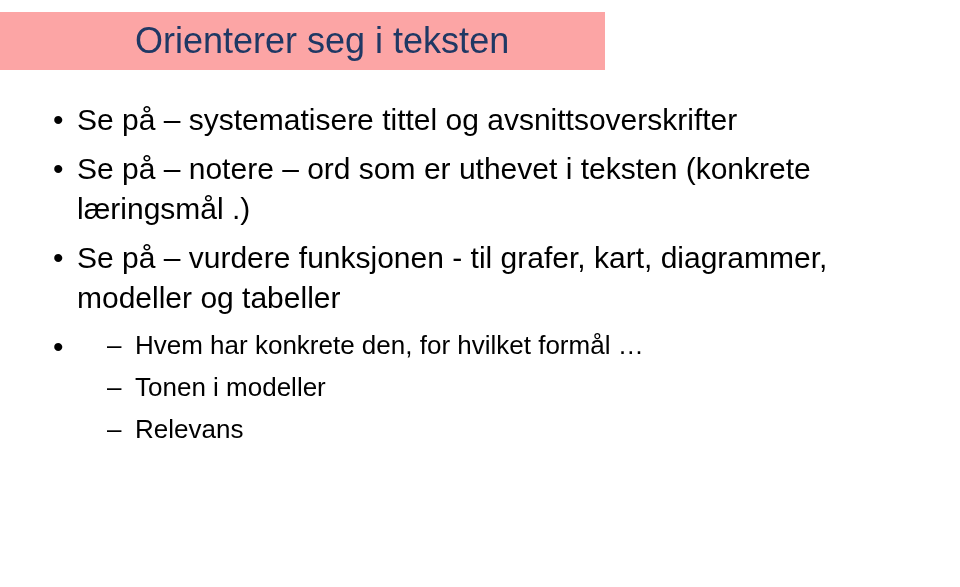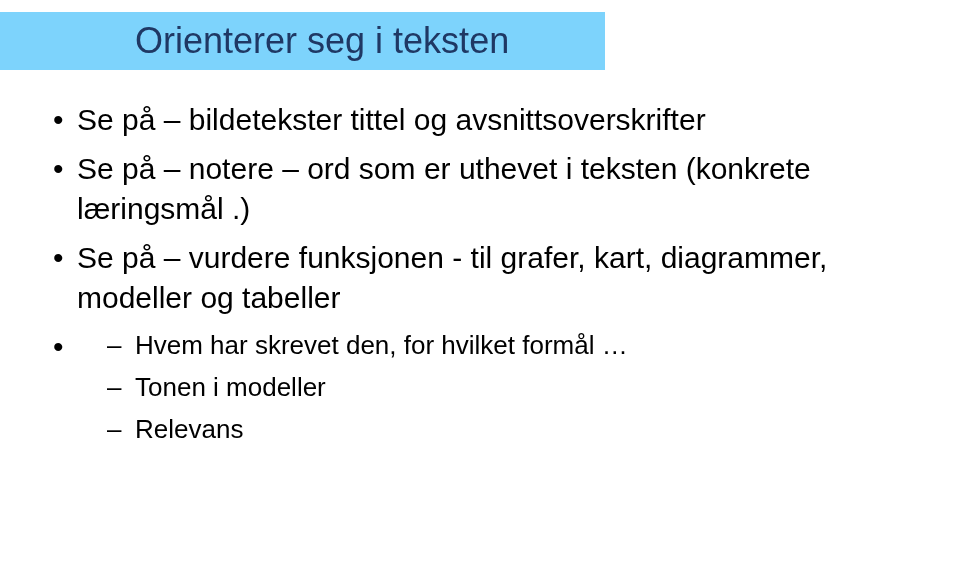--- a/index.html
+++ b/index.html
@@ -14,21 +14,21 @@
       font-family: Arial, Helvetica, sans-serif;
       position: relative;
       overflow: hidden;
     }
     .title-bar {
       position: absolute;
       top: 12px;
       left: 0;
       width: 605px;
       height: 58px;
-      background: #7dd3fc;
+      background: #fca5a5;
       display: flex;
       align-items: center;
       padding-left: 135px;
     }
     .title-text {
       color: #1f3864;
       font-size: 36px;
       font-weight: normal;
     }
     .content {
@@ -79,25 +79,25 @@
   </style>
 </head>
 <body>
 
 <div class="title-bar">
   <span class="title-text">Orienterer seg i teksten</span>
 </div>
 
 <div class="content">
   <ul class="level1">
-    <li><span>Se på – bildetekster tittel og avsnittsoverskrifter</span></li>
+    <li><span>Se på – systematisere tittel og avsnittsoverskrifter</span></li>
     <li><span>Se på – notere – ord som er uthevet i teksten (konkrete læringsmål .)</span></li>
     <li><span>Se på – vurdere funksjonen - til grafer, kart, diagrammer, modeller og tabeller</span></li>
     <li>
       <ul class="level2">
-        <li><span>Hvem har skrevet den, for hvilket formål …</span></li>
+        <li><span>Hvem har konkrete den, for hvilket formål …</span></li>
         <li><span>Tonen i modeller</span></li>
         <li><span>Relevans</span></li>
 
       </ul>
     </li>
   </ul>
 </div>
 
 </body></html>

